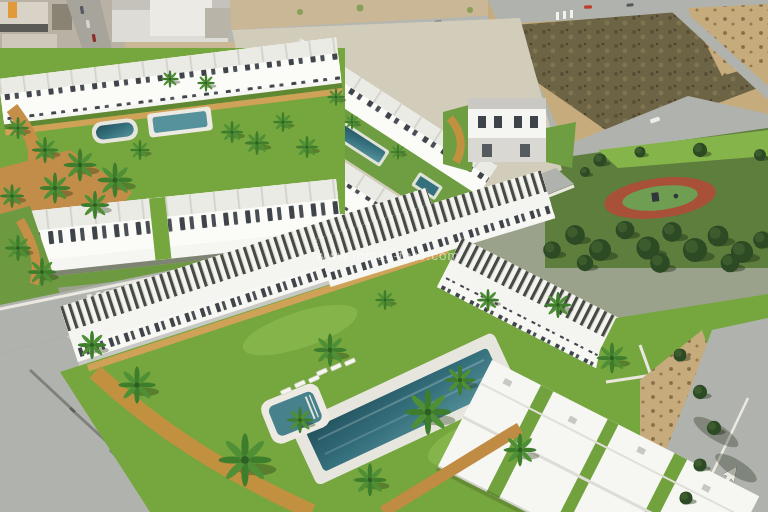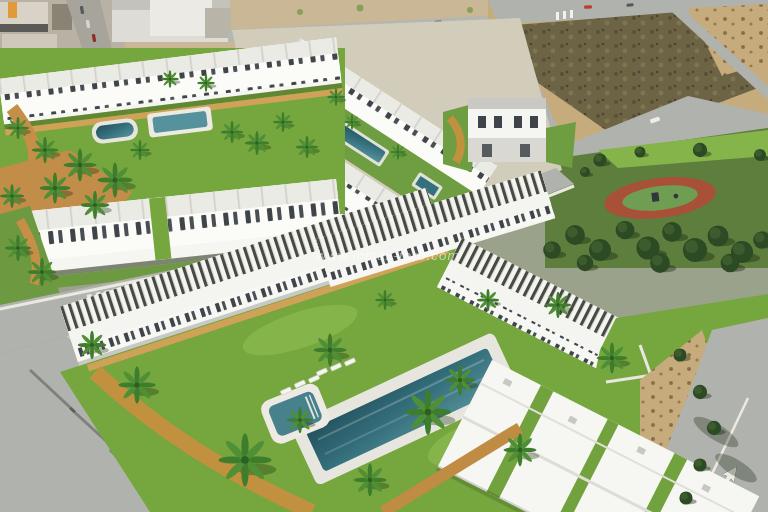--- a/index.html
+++ b/index.html
@@ -9,21 +9,21 @@
     --road:#b0b3ad; --roadLight:#c6c7c0; --curb:#eae8e0;
     --building:#f5f5f1; --buildingShade:#d9d8d2; --roof:#ebebe6;
     --window:#3f444a; --pergola:#474a42;
     --dirt:#6d6446; --sand:#c6ab7c; --tree:#2c4a24; --treeLight:#3c5c2d;
     --palm:#3e7d2c; --palmLight:#4f8f35;
     --playTrack:#a85038; --playCenter:#6f9e52;
     --sign:#e09a3a; --carRed:#c0392b;
   }
   html,body{margin:0;padding:0;background:#222;}
   .stage{position:relative;width:768px;height:512px;overflow:hidden;
-         font-family:"Liberation Sans", sans-serif;font-style:italic;}
+         font-family:"Liberation Sans", sans-serif;}
   svg{display:block}
   .grass{fill:var(--grass)} .grassD{fill:var(--grassDark)} .grassL{fill:var(--grassLight)}
   .bld{fill:var(--building)} .shade{fill:var(--buildingShade)}
   .road{fill:var(--road)} .roadL{fill:var(--roadLight)} .deck{fill:var(--deck)}
   .sandc{fill:var(--sand)}
   .wm{fill:rgba(255,255,255,0.55);font-size:13.5px;letter-spacing:1px;
       font-family:"Liberation Sans",sans-serif;}
 </style>
 </head>
 <body>

